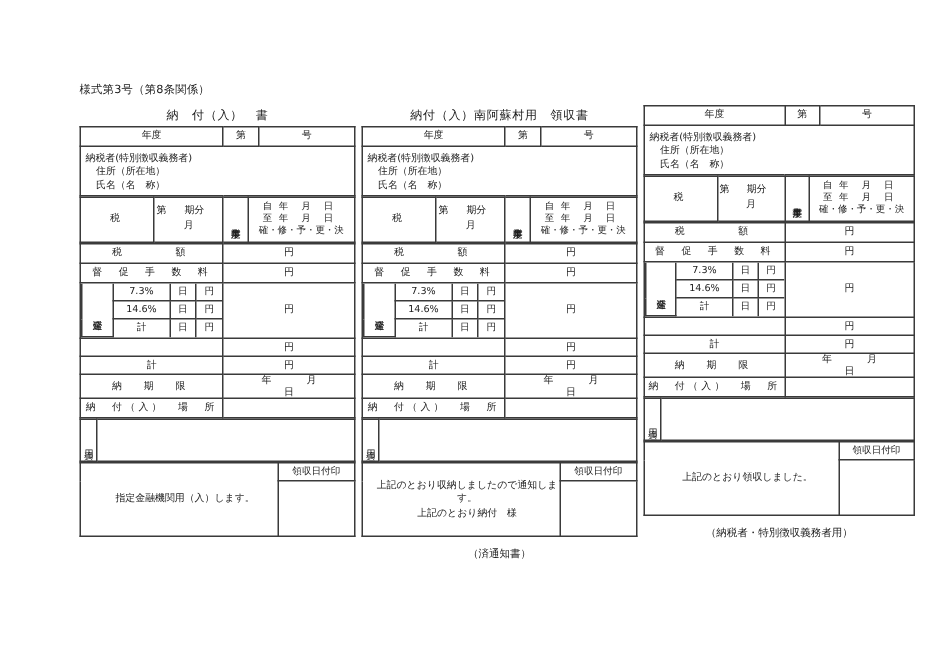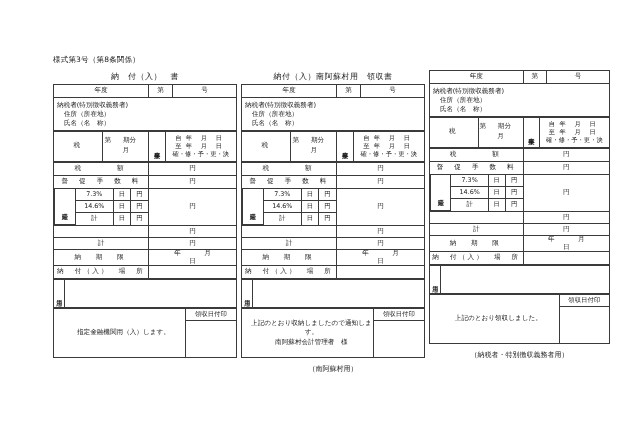--- a/index.html
+++ b/index.html
@@ -461,31 +461,31 @@
 
       <table class="grid">
         <colgroup>
             <col style="width:72%">
             <col style="width:28%">
           </colgroup>
         <tbody>
           <tr>
             <td class="stmt stmt-text" rowspan="2">
               <div class="indent">上記のとおり収納しましたので通知します。</div>
-              <div class="indent2">南阿蘇村会計管理者　様</div>
+              <div class="indent2">上記のとおり納付　様</div>
             </td>
             <td class="ryoshu-label">領収日付印</td>
           </tr>
           <tr>
             <td class="ryoshu-blank"></td>
           </tr>
         </tbody>
       </table>
 
-      <div class="panel-footer">（南阿蘇村用）</div>
+      <div class="panel-footer">（済通知書）</div>
     </div>
 
     <div class="panel p3">
       <table class="grid">
         <colgroup>
           <col style="width:52%">
             <col style="width:13%">
             <col style="width:35%">
         </colgroup>
         <tbody>

